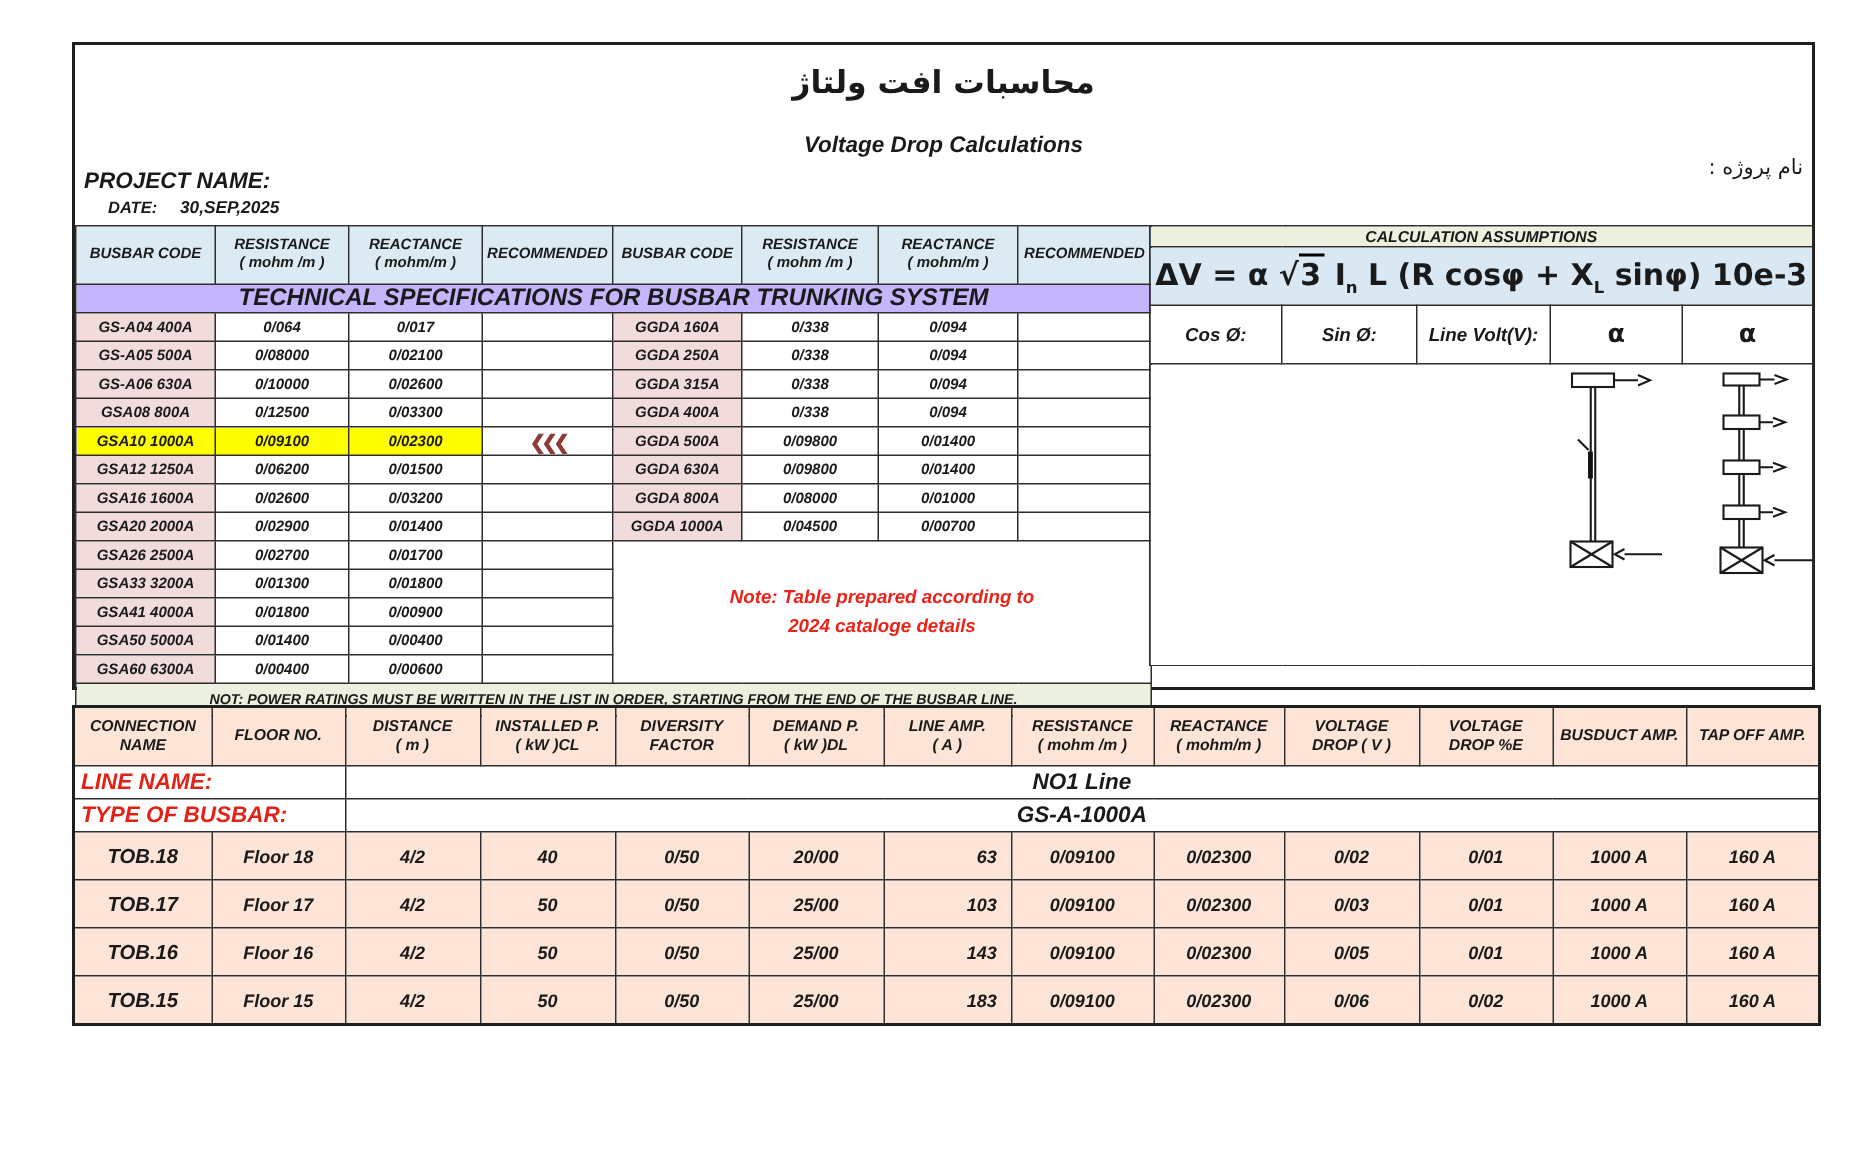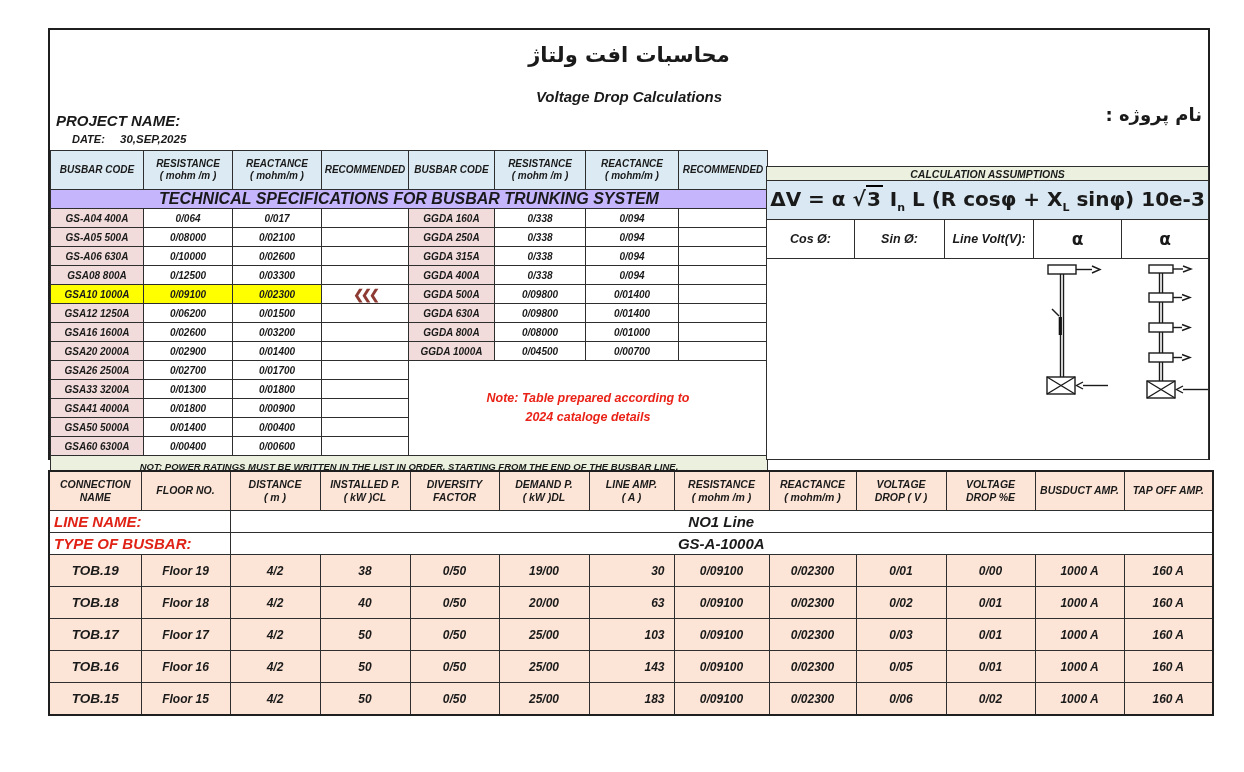--- a/index.html
+++ b/index.html
@@ -6,42 +6,42 @@
   .sheet{position:relative;width:1244px;height:772px;background:#fff;overflow:hidden;
          font-family:"Liberation Sans",sans-serif;color:#1a1a1a;}
   .outer{position:absolute;left:48px;top:28px;width:1162px;height:432px;
          border:2px solid #1f1f1f;box-sizing:border-box;}
   .title-fa{position:absolute;left:0;right:0;top:13px;text-align:center;
             font-family:"DejaVu Sans",sans-serif;font-weight:bold;font-size:21px;}
   .title-en{position:absolute;left:0;right:0;top:58px;text-align:center;
             font-weight:bold;font-style:italic;font-size:15px;}
   .project-label{position:absolute;left:6px;top:82px;font-weight:bold;font-style:italic;font-size:15px;}
   .project-fa{position:absolute;right:6px;top:74px;font-family:"DejaVu Sans",sans-serif;
-              font-weight:bold;font-size:18px;}
+              font-weight:normal;font-size:14px;}
   .date-label{position:absolute;left:22px;top:103px;font-weight:bold;font-style:italic;font-size:11px;}
   .date-value{position:absolute;left:70px;top:102.5px;font-weight:bold;font-style:italic;font-size:11.5px;}
 
   table{border-collapse:collapse;table-layout:fixed;}
   td,th{border:1px solid #2e2e2e;padding:0;overflow:hidden;white-space:nowrap;}
 
   
   table.tech{position:absolute;left:0;top:120px;width:717px;}
   .tech .band td{background:#c4b5fd;height:13px;font-size:16px;font-weight:bold;font-style:italic;text-align:center;}
   .tech thead th{background:#dcebf3;height:38px;font-size:10px;font-weight:bold;font-style:italic;
                  text-align:center;vertical-align:middle;line-height:1.2;}
   .tech tbody td{height:18px;font-size:10px;font-weight:bold;font-style:italic;text-align:center;background:#fff;}
   .tech td.code{background:#f2dcdb;}
   .tech td.hl{background:#ffff00;}
   .tech td.mark{color:#8e3b33;font-style:normal;font-weight:900;font-size:13px;letter-spacing:-3px;}
   .tech td.notecell{background:#fff;color:#ea2318;font-size:12.5px;font-weight:bold;font-style:italic;
                     vertical-align:middle;line-height:1.55;white-space:normal;margin-left:45px;}
   .tech .notband td{background:#ebf1de;height:21px;font-size:9.5px;font-weight:bold;font-style:italic;text-align:center;}
 
   
-  table.assump{position:absolute;left:716px;top:136px;width:442px;padding-left:11px;}
+  table.assump{position:absolute;left:716px;top:120px;width:442px;padding-left:11px;}
   .assump .band td{background:#ebf1de;height:13px;font-size:10.5px;font-weight:bold;font-style:italic;text-align:center;}
   .assump td.formula{background:#d9e8f2;height:38px;text-align:center;vertical-align:middle;
                      font-family:"DejaVu Sans",sans-serif;font-weight:bold;font-size:20px;font-style:normal;}
   .formula sub{font-size:11px;font-weight:bold;}
   .formula .radicand{border-top:2px solid #000;padding:0 2px 0 1px;}
   .assump th{background:#fff;height:38px;font-size:12.5px;font-weight:bold;font-style:italic;
              text-align:center;vertical-align:middle;}
   .assump th.alpha{font-family:"DejaVu Sans",sans-serif;font-style:normal;font-size:17px;}
   .assump td.pval{background:#fff;height:18px;font-size:11.5px;font-weight:bold;font-style:italic;text-align:center;}
   .assump td.hl{background:#ffff00;}
@@ -391,35 +391,20 @@
             <div></div>
           </th>
         <th>
             <div>TAP OFF AMP.</div>
             <div></div>
           </th>
       </tr>
     </thead>
     <tbody id="line-body">
         <tr>
-          <td class="conn">TOB.19</td>
-          <td>Floor 19</td>
-          <td>4/2</td>
-          <td>38</td>
-          <td>0/50</td>
-          <td>19/00</td>
-          <td class="ra">30</td>
-          <td>0/09100</td>
-          <td>0/02300</td>
-          <td>0/01</td>
-          <td>0/00</td>
-          <td>1000 A</td>
-          <td>160 A</td>
-        </tr>
-        <tr>
           <td class="conn">TOB.18</td>
           <td>Floor 18</td>
           <td>4/2</td>
           <td>40</td>
           <td>0/50</td>
           <td>20/00</td>
           <td class="ra">63</td>
           <td>0/09100</td>
           <td>0/02300</td>
           <td>0/02</td>

